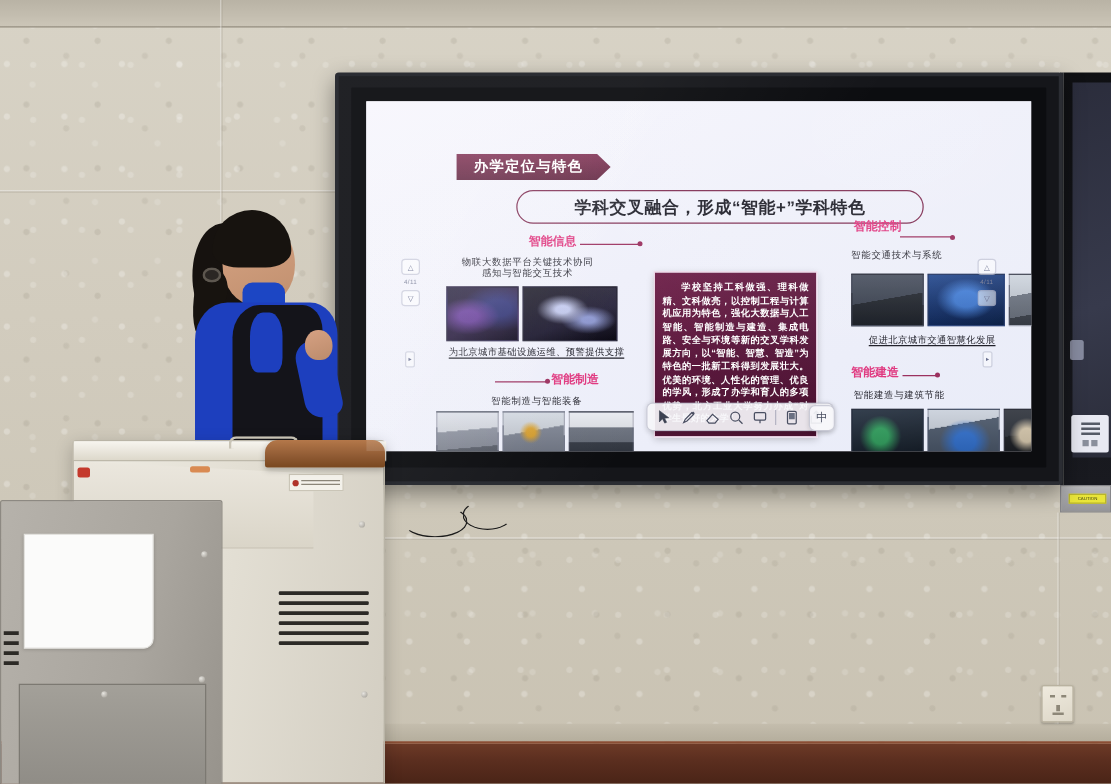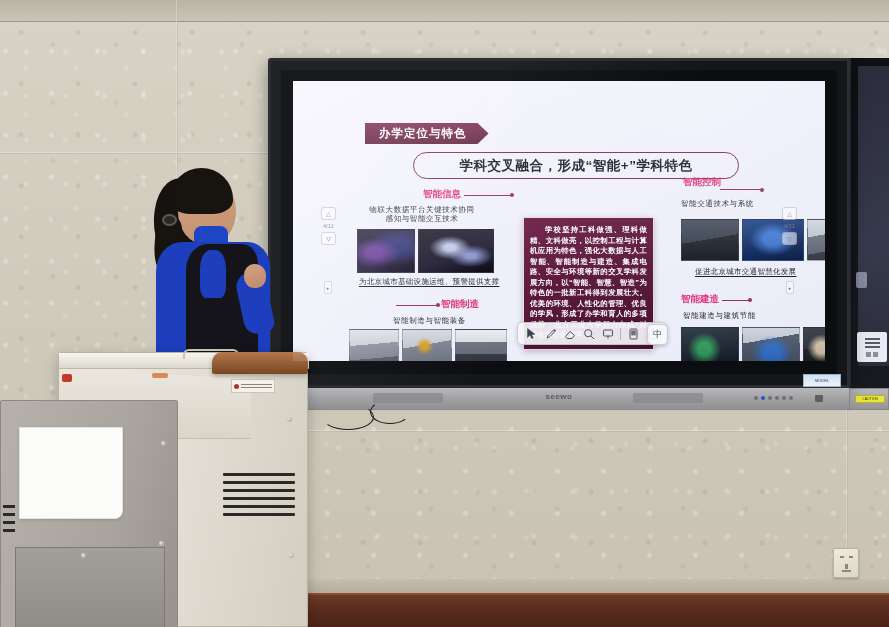--- a/index.html
+++ b/index.html
@@ -578,35 +578,20 @@
               <span style="font-size:9px;">中</span>
             </div>
 
           </div>
         </div>
         <div class="screen-glare"></div>
       </div>
     </div>
   </div>
 
-  <div class="speaker-bar">
-    <div class="grille" style="left:104px;"></div>
-    <div class="grille" style="left:364px;"></div>
-    <div class="brandmark">seewo</div>
-    <div class="led-row">
-      <span></span>
-        <span class="on"></span>
-        <span></span>
-        <span></span>
-        <span></span>
-        <span></span>
-    </div>
-    <div class="port-ico"></div>
-    <div class="sticker">MODEL</div>
-  </div>
 
   <div class="cable" style="left:322px; top:404px; width:52px; height:26px; border-top-color:transparent; border-left-color:transparent;"></div>
   <div class="cable" style="left:370px; top:400px; width:40px; height:24px; border-top-color:transparent; border-right-color:transparent;"></div>
 
   <div class="person">
     <div class="hair-back"></div>
     <div class="head"></div>
     <div class="hair-top"></div>
     <div class="ponytail"></div>
     <div class="hairtie"></div>

